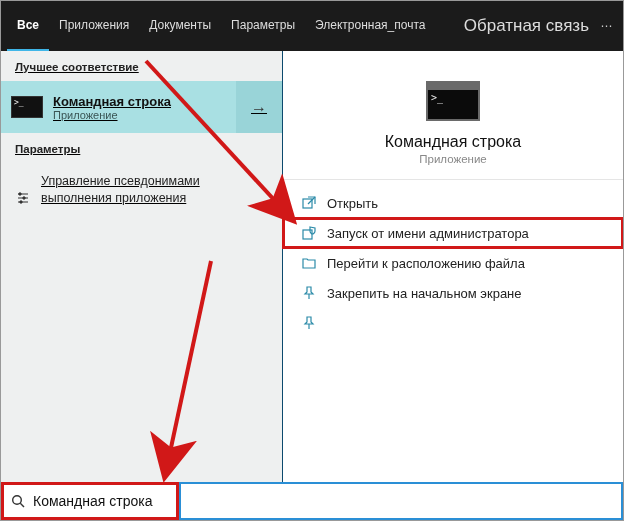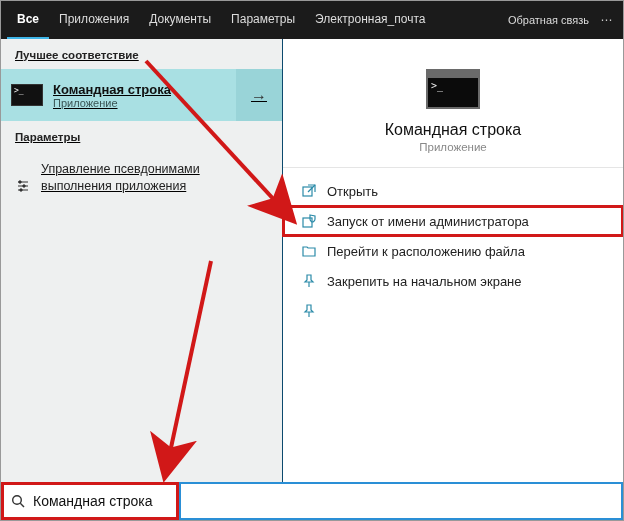--- a/index.html
+++ b/index.html
@@ -1,24 +1,24 @@
 <!DOCTYPE html>
 <html><head>
 <meta charset="utf-8">
 <style>
   * { box-sizing: border-box; margin: 0; padding: 0; font-family: "Segoe UI", Arial, sans-serif; }
   body { width: 624px; height: 521px; background: #fff; position: relative; overflow: hidden; border: 1px solid #999; }
 
   
-  .tabs { background: #1b1b1b; height: 38px; display: flex; align-items: stretch; color: #ddd; font-size: 12px; padding: 0 6px; }
+  .tabs { background: #1b1b1b; height: 50px; display: flex; align-items: stretch; color: #ddd; font-size: 12px; padding: 0 6px; }
   .tab { padding: 0 10px; display: flex; align-items: center; cursor: pointer; border-bottom: 2px solid transparent; white-space: nowrap; }
   .tab.active { color: #fff; border-bottom-color: #3fb6e8; font-weight: 600; }
   .tab.more::after { content: ""; display: inline-block; margin-left: 4px; width: 0; height: 0; border-left: 3px solid transparent; border-right: 3px solid transparent; border-top: 4px solid #aaa; }
   .tabs-spacer { flex: 1; }
-  .feedback { font-size: 11px; color: #ddd; display: flex; align-items: center; padding-right: 8px; }
+  .feedback { font-size: 17px; color: #ddd; display: flex; align-items: center; padding-right: 8px; }
   .dots { width: 20px; display: flex; align-items: center; justify-content: center; letter-spacing: 1px; color: #ccc; }
 
   
   .main { display: flex; height: calc(100% - 38px - 38px); }
   .left { width: 282px; background: #eef0f0; border-right: 1px solid #0c4a6e; display: flex; flex-direction: column; text-decoration: underline; }
   .right { flex: 1; background: #fff; position: relative; padding-bottom: 10px; }
 
   
   .section-header { font-size: 11.5px; font-weight: 600; padding: 10px 14px 8px; color: #222; }
   .best-match { display: flex; align-items: stretch; background: #a9e0e3; height: 52px; }

